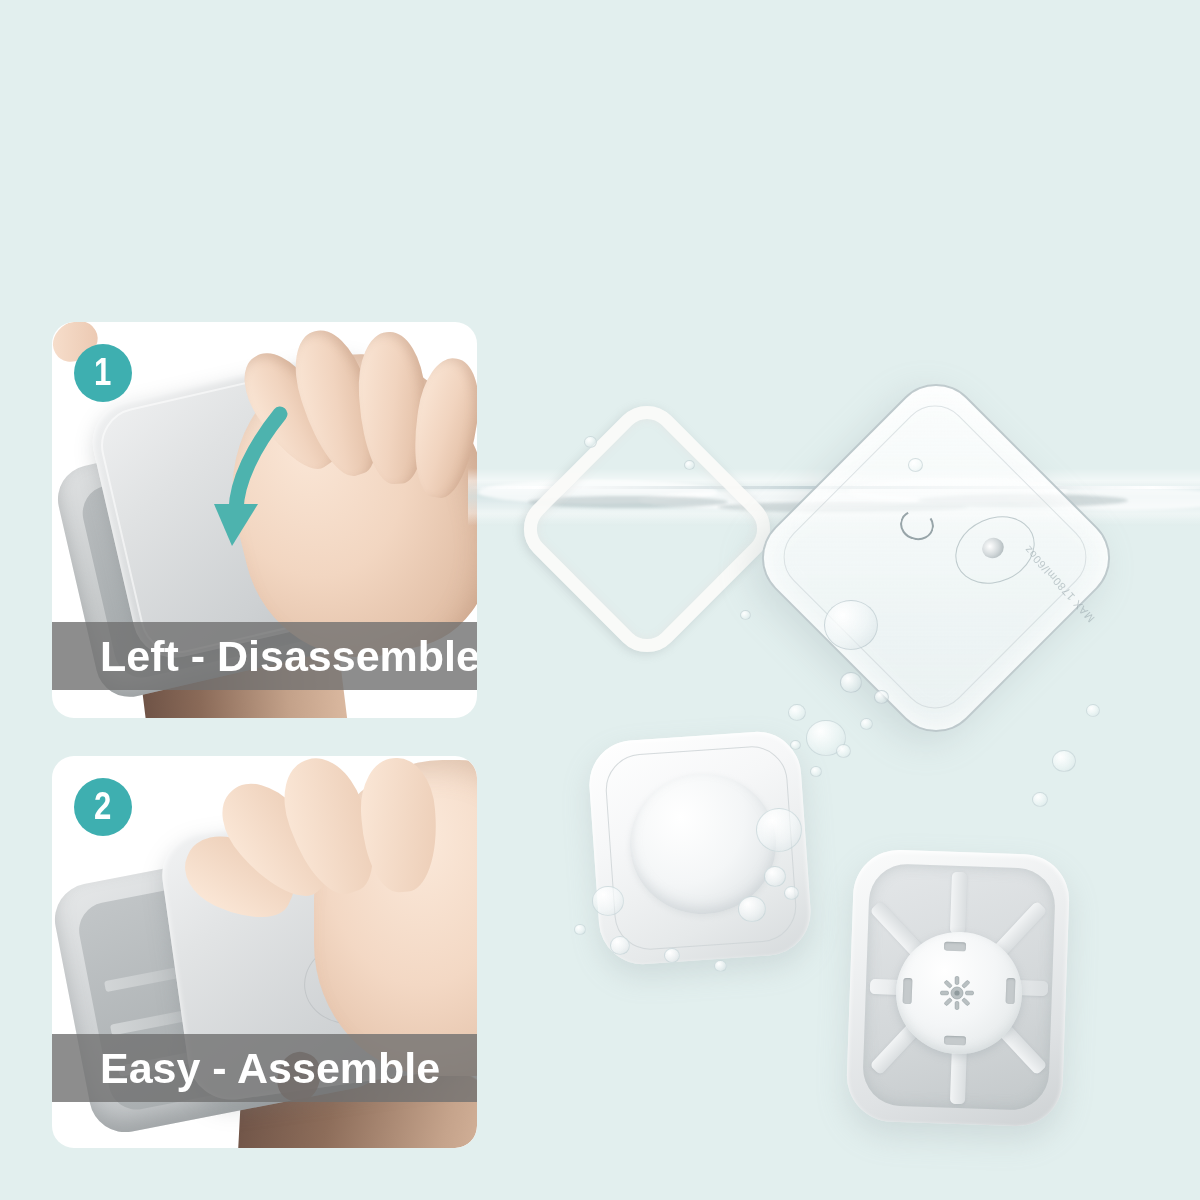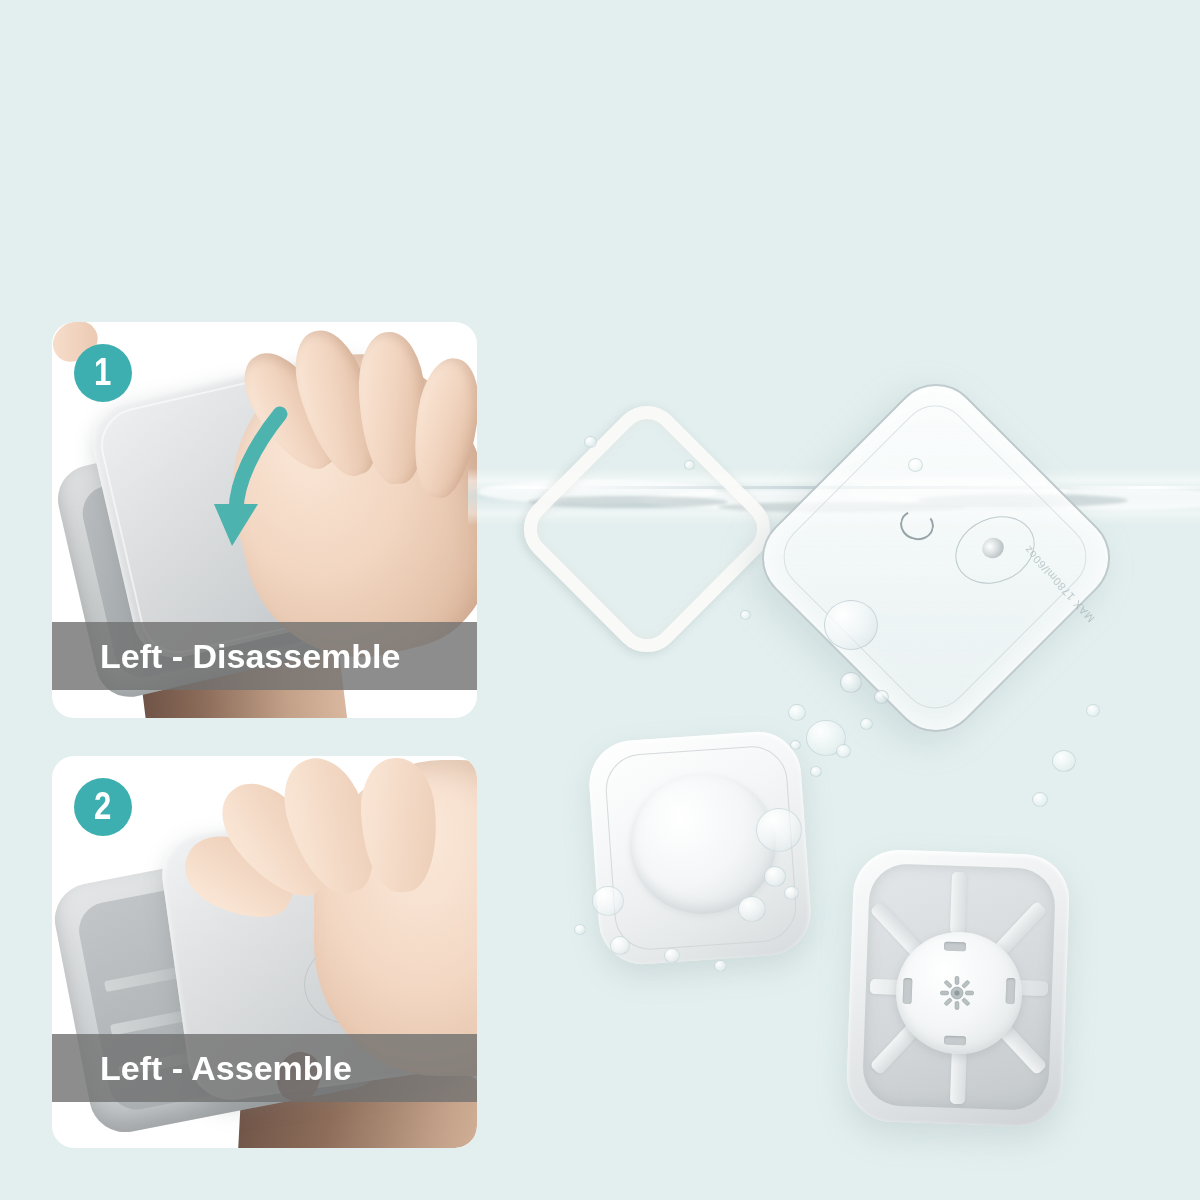--- a/index.html
+++ b/index.html
@@ -43,21 +43,21 @@
   .badge span{transform:scaleX(0.82) translateY(-1px);display:block;}
 
   .caption{
     position:absolute;left:0;right:0;height:68px;z-index:5;
     background:rgba(112,112,112,0.80);
     display:flex;align-items:center;
   }
   #card-1 .caption{bottom:28px;}
   #card-2 .caption{bottom:46px;}
   .caption-text{
-    color:#fff;font-size:34px;font-weight:700;margin-left:48px;white-space:nowrap;
+    color:#fff;font-size:43px;font-weight:700;margin-left:48px;white-space:nowrap;
     font-family:"Liberation Sans","DejaVu Sans",sans-serif;
   }
 
   
   .arm{position:absolute;background:linear-gradient(100deg,#e8c6ad 0%,#dcb79c 45%,#c9a086 100%);}
   #c1-forearm{
     left:92px;top:262px;width:200px;height:230px;
     border-radius:46% 46% 30% 30%/30% 30% 16% 16%;
     transform:rotate(-7deg);
     background:linear-gradient(95deg,#6b5044 0%,#8a6a58 30%,#c3a189 70%,#ddbba2 100%);
@@ -390,21 +390,21 @@
       <div id="c2-f4"></div>
       <div id="c2-nail"></div>
 
     </div>
 
     <div class="badge">
       <span>2</span>
     </div>
 
     <div class="caption">
-      <div class="caption-text">Left - Assemble</div>
+      <div class="caption-text">Easy - Assemble</div>
     </div>
   </div>
 
   <div id="scene">
 
     <div id="water-line"></div>
     <div class="wave" id="w1"></div>
     <div class="wave" id="w2"></div>
     <div class="wave" id="w3"></div>
     <div class="wave" id="w4"></div>

